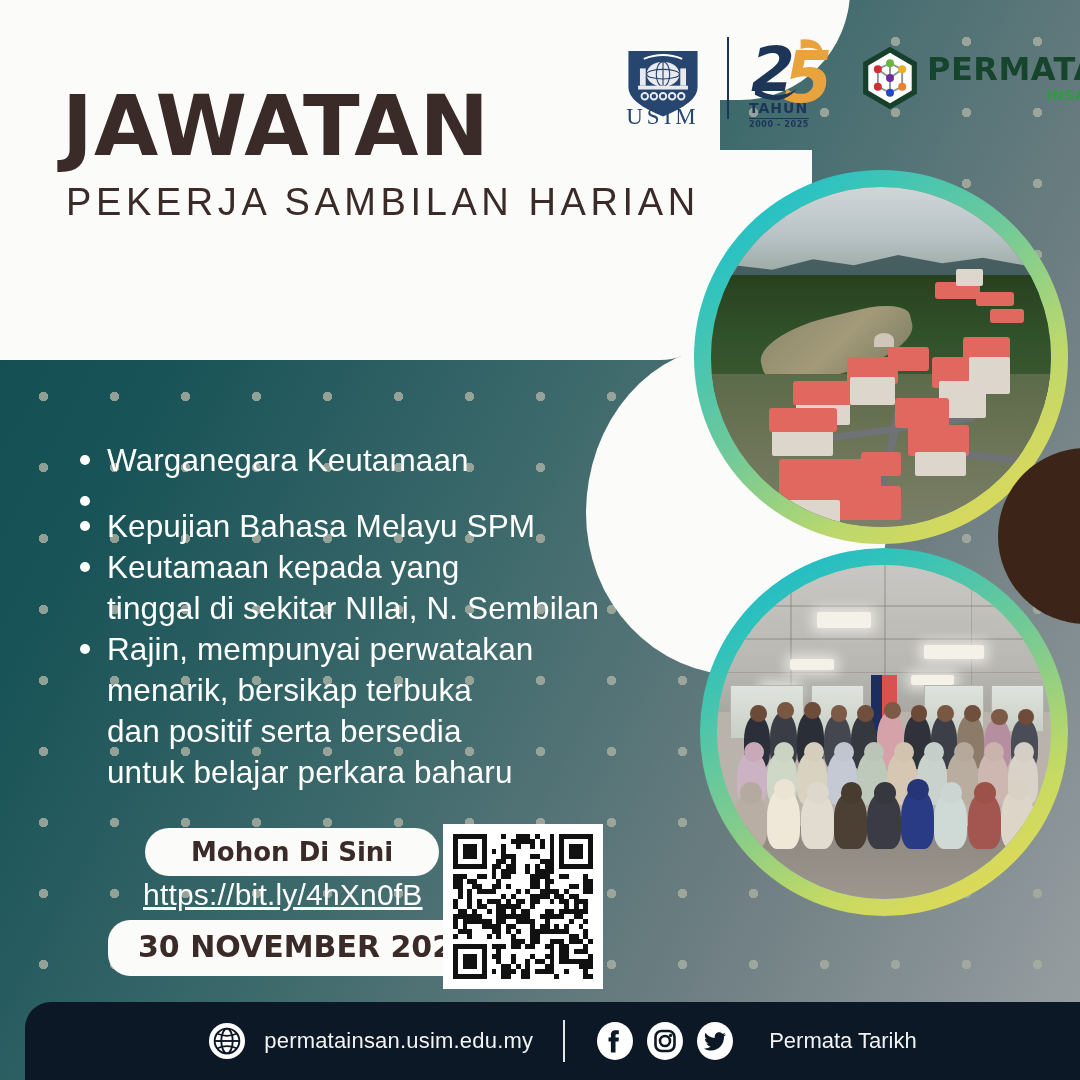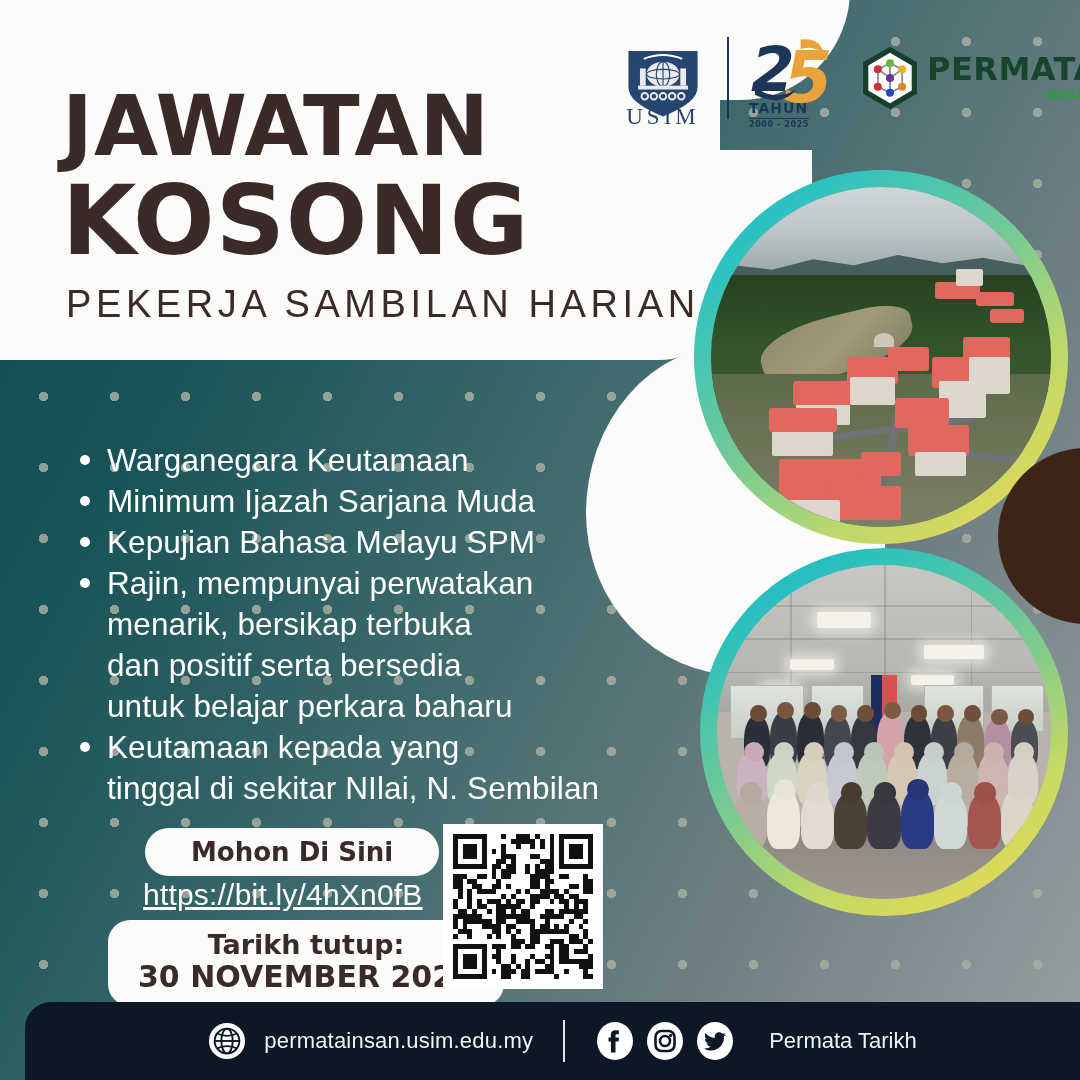--- a/index.html
+++ b/index.html
@@ -524,60 +524,57 @@
       </div>
       <div class="permata-words">
         <div class="pw-main">PERMATA</div>
         <div class="pw-sub">INSAN</div>
       </div>
     </div>
   </div>
 
   <div class="titles">
     <div class="t-jawatan">JAWATAN</div>
-    <div class="t-kosong">KOSONG</div>
     <div class="t-sub">PEKERJA SAMBILAN HARIAN</div>
   </div>
 
 
   <div class="reqs">
     <div class="req">
       <span class="bullet"></span>
       <span class="req-text">Warganegara Keutamaan</span>
     </div>
     <div class="req">
       <span class="bullet"></span>
-      <span class="req-text">Minimum Ijazah Sarjana Muda</span>
     </div>
     <div class="req">
       <span class="bullet"></span>
       <span class="req-text">Kepujian Bahasa Melayu SPM</span>
+    </div>
+    <div class="req">
+      <span class="bullet"></span>
+      <span class="req-text">Keutamaan kepada yang
+tinggal di sekitar NIlai, N. Sembilan</span>
     </div>
     <div class="req">
       <span class="bullet"></span>
       <span class="req-text">Rajin, mempunyai perwatakan
 menarik, bersikap terbuka
 dan positif serta bersedia
 untuk belajar perkara baharu</span>
     </div>
-    <div class="req">
-      <span class="bullet"></span>
-      <span class="req-text">Keutamaan kepada yang
-tinggal di sekitar NIlai, N. Sembilan</span>
-    </div>
   </div>
 
   <div class="pill-apply">
     <span>Mohon Di Sini</span>
   </div>
 
   <div class="url-link">https://bit.ly/4hXn0fB</div>
 
   <div class="pill-deadline">
-    <div class="dl1">Tarikh tutup:</div>
     <div class="dl2">30 NOVEMBER 2025</div>
   </div>
 
   <div class="qr-box">
     <div class="qr-grid" id="qrg">
         <i></i>
         <i></i>
         <i></i>
         <i></i>
         <i></i>

